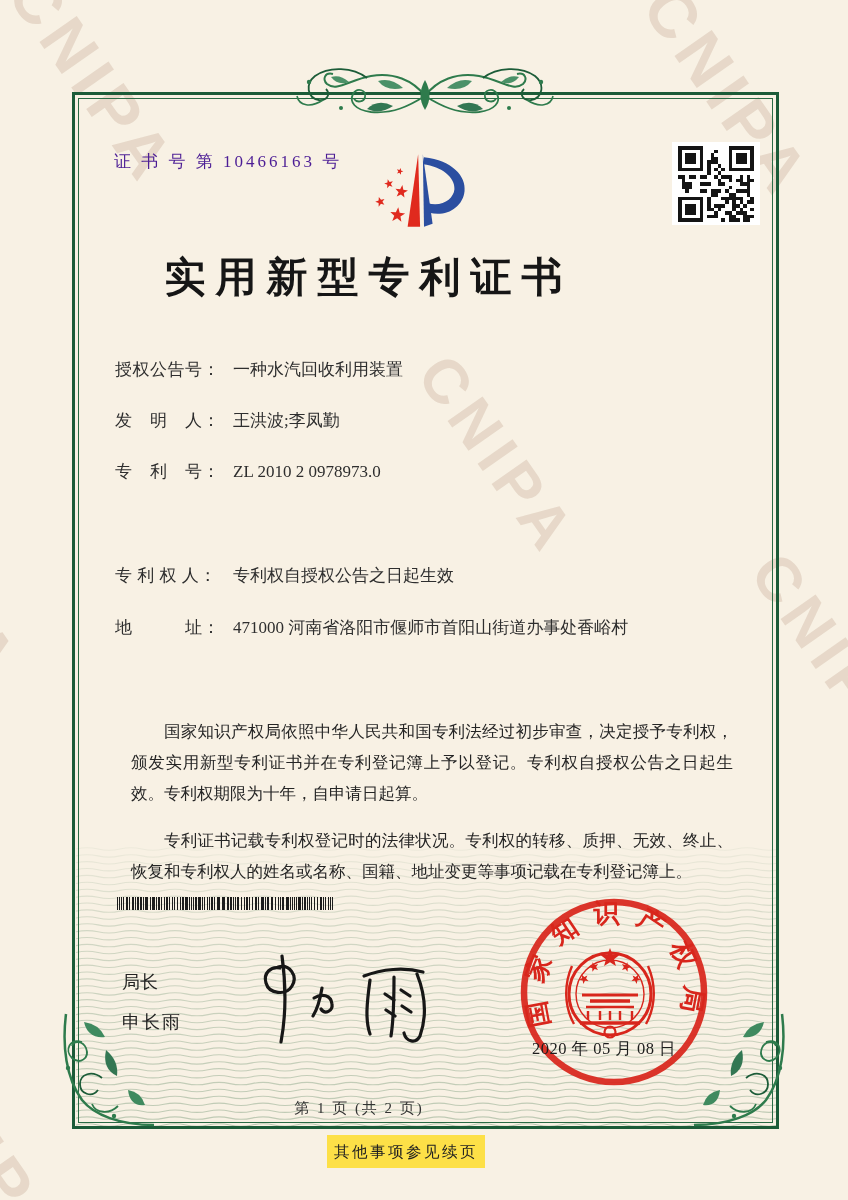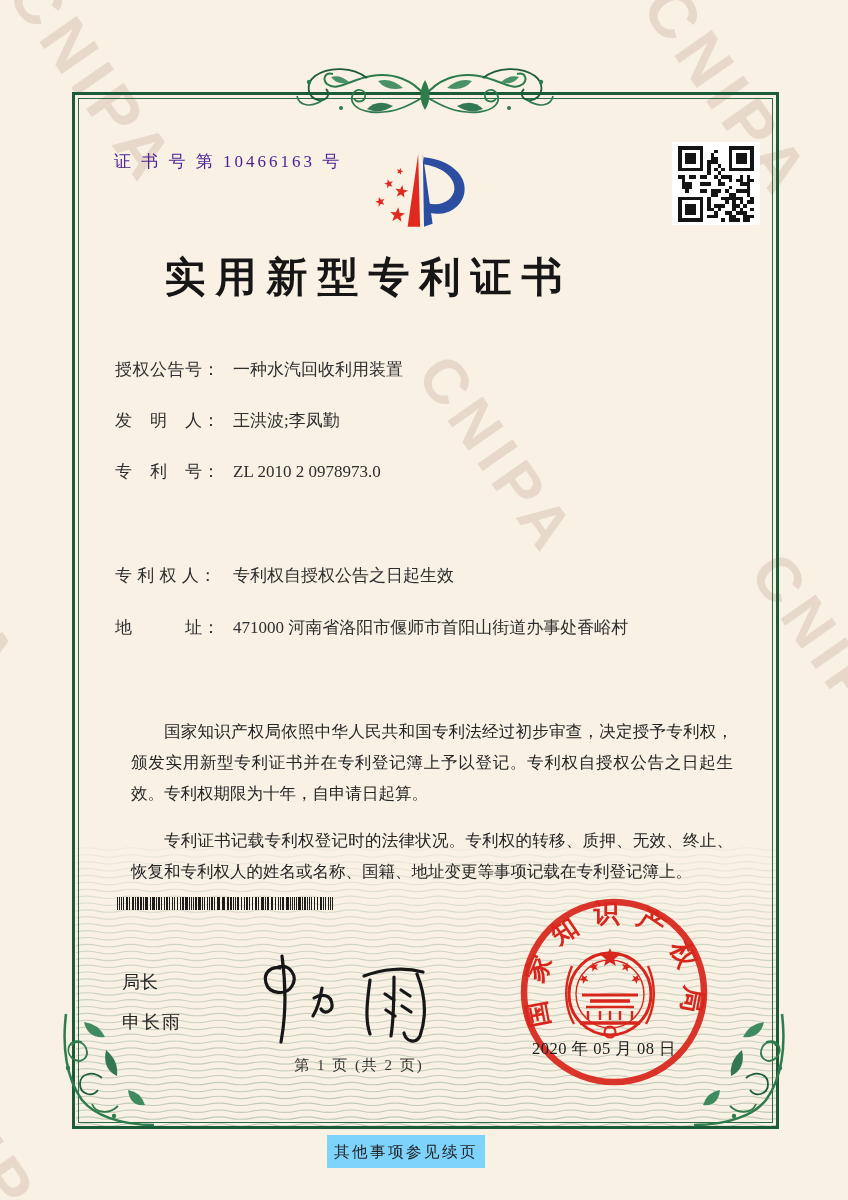--- a/index.html
+++ b/index.html
@@ -21,23 +21,23 @@
   .lbl2{position:absolute;left:314px;letter-spacing:0.5px;}
   .val2{position:absolute;left:430px;}
   #body-text{left:115px;top:700px;width:634px;font-size:16.5px;line-height:31px;
       text-align:justify;color:#252525;z-index:5;}
   #body-text p{margin:16px;text-indent:2em;}
   #qr-box{left:672px;top:142px;width:88px;height:83px;background:#ffffff;z-index:5;}
   #director-title{left:122px;top:970px;font-family:"Liberation Sans","DejaVu Sans",sans-serif;
       font-size:18px;color:#222;z-index:5;}
   #director-name{left:122px;top:1002px;font-family:"Liberation Sans","DejaVu Sans",sans-serif;
       font-size:18px;letter-spacing:2px;color:#222;z-index:5;margin-top:8px;}
-  #page-footer{left:72px;top:1056px;width:574px;text-align:center;font-size:15px;
+  #page-footer{left:72px;top:1099px;width:574px;text-align:center;font-size:15px;
       letter-spacing:2px;color:#333;z-index:5;}
-  #note-box{left:327px;top:1135px;width:158px;height:33px;background:#7dd3fc;
+  #note-box{left:327px;top:1135px;width:158px;height:33px;background:#fde047;
       text-align:center;line-height:33px;font-size:15.5px;letter-spacing:2.5px;color:#222;z-index:5;}
   svg{display:block;}
 </style>
 </head>
 <body>
 <div id="page">
 
   <div class="wm" style="left:55px;top:-42px;font-size:66px;">CNIPA</div>
   <div class="wm" style="left:690px;top:-28px;font-size:66px;">CNIPA</div>
   <div class="wm" style="left:462px;top:342px;font-size:62px;">CNIPA</div>

